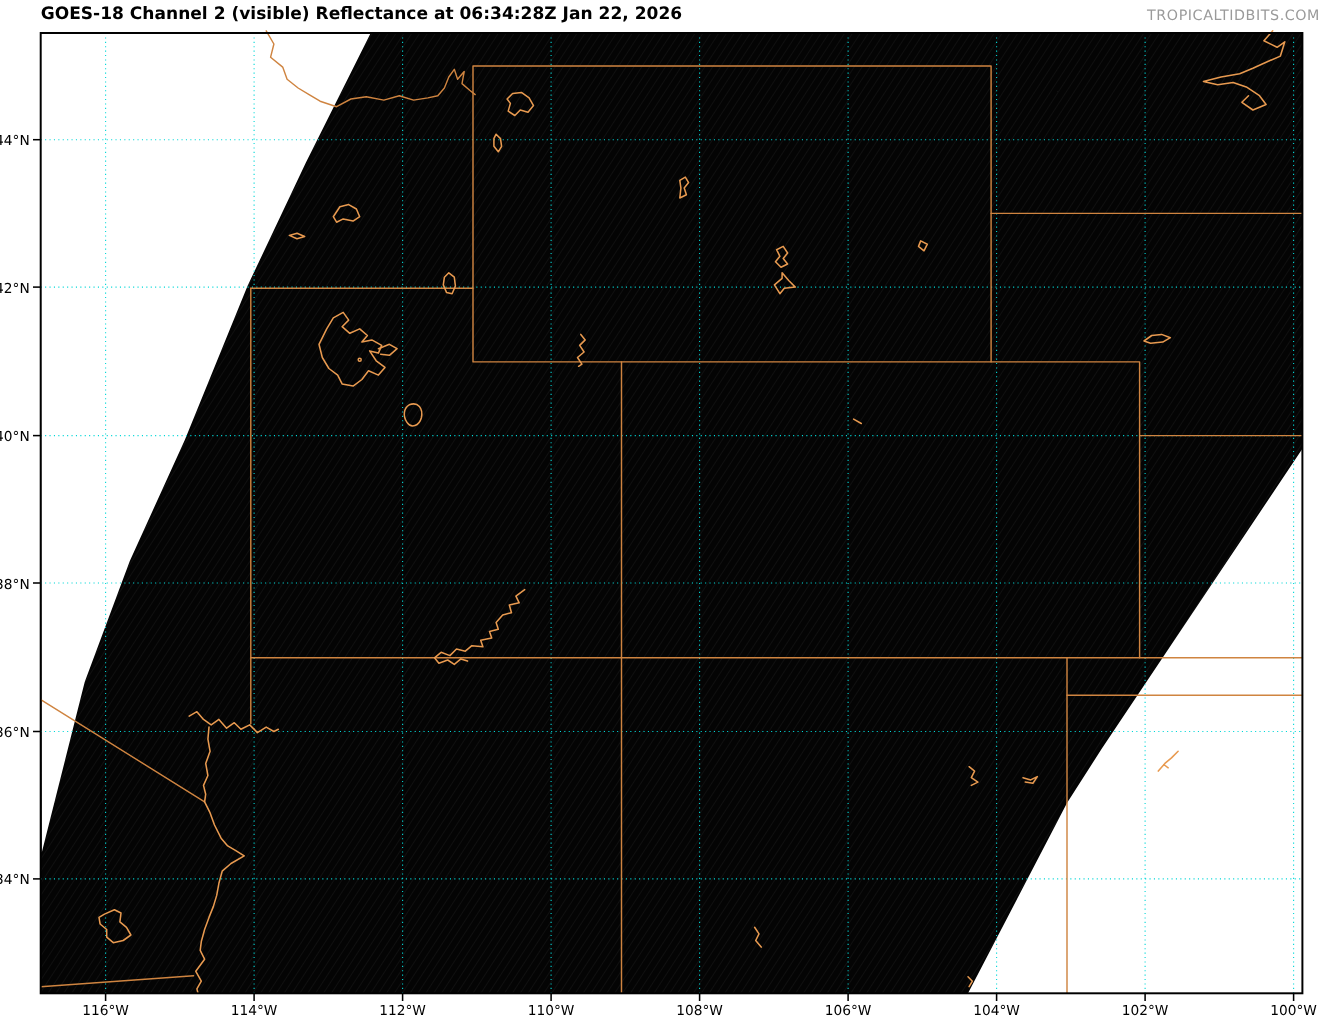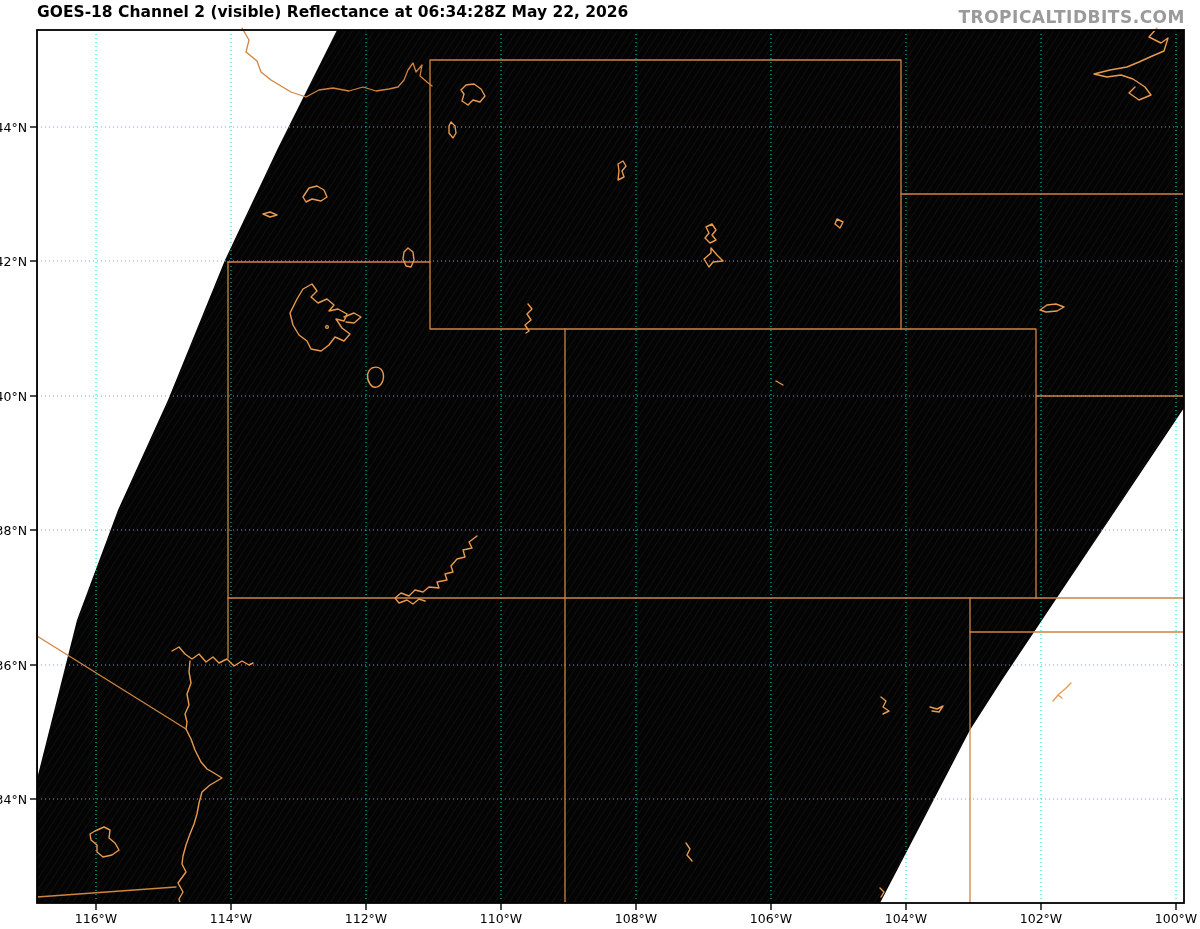--- a/index.html
+++ b/index.html
@@ -17,36 +17,36 @@
     width:1200px;height:929px;position:relative;overflow:hidden;
     background:var(--no_data_white);
     font-family:"DejaVu Sans","Liberation Sans",sans-serif;
   }
   .title{
     position:absolute;left:37px;top:3px;
     font-size:15.5px;font-weight:bold;color:var(--title_black);
     white-space:nowrap;
   }
   .watermark{
-    position:absolute;right:15px;top:7px;
-    font-size:17px;font-weight:bold;color:var(--watermark_gray);
+    position:absolute;right:0;top:7px;
+    font-size:13px;font-weight:normal;color:var(--watermark_gray);
     letter-spacing:.5px;white-space:nowrap;
   }
   svg{position:absolute;left:0;top:0;}
   .grid{stroke:var(--gridline_cyan);stroke-width:1;stroke-dasharray:1 3;fill:none;}
   .sb{stroke:var(--border_orange);stroke-width:1.3;fill:none;stroke-linejoin:round;stroke-linecap:round;}
   .wt{stroke:var(--water_orange);stroke-width:1.4;fill:none;stroke-linejoin:round;stroke-linecap:round;}
   .frame{stroke:var(--frame_black);stroke-width:1.8;fill:none;}
   .tick{stroke:var(--frame_black);stroke-width:1.4;}
   .ticklabel{font-family:"DejaVu Sans","Liberation Sans",sans-serif;font-size:12.5px;fill:var(--frame_black);}
 </style>
 </head>
 <body>
 
-<div class="title">GOES-18 Channel 2 (visible) Reflectance at 06:34:28Z May 22, 2026</div>
+<div class="title">GOES-18 Channel 2 (visible) Reflectance at 06:34:28Z Jan 22, 2026</div>
 <div class="watermark">TROPICALTIDBITS.COM</div>
 
 <svg width="1200" height="929" viewBox="0 0 1200 929">
   <defs>
     <pattern id="hatch" width="6" height="6" patternUnits="userSpaceOnUse" patternTransform="rotate(33)">
       <rect width="6" height="6" fill="#040404"></rect>
       <line x1="0" y1="0" x2="0" y2="6" stroke="#151515" stroke-width="1.2"></line>
     </pattern>
   </defs>
 

